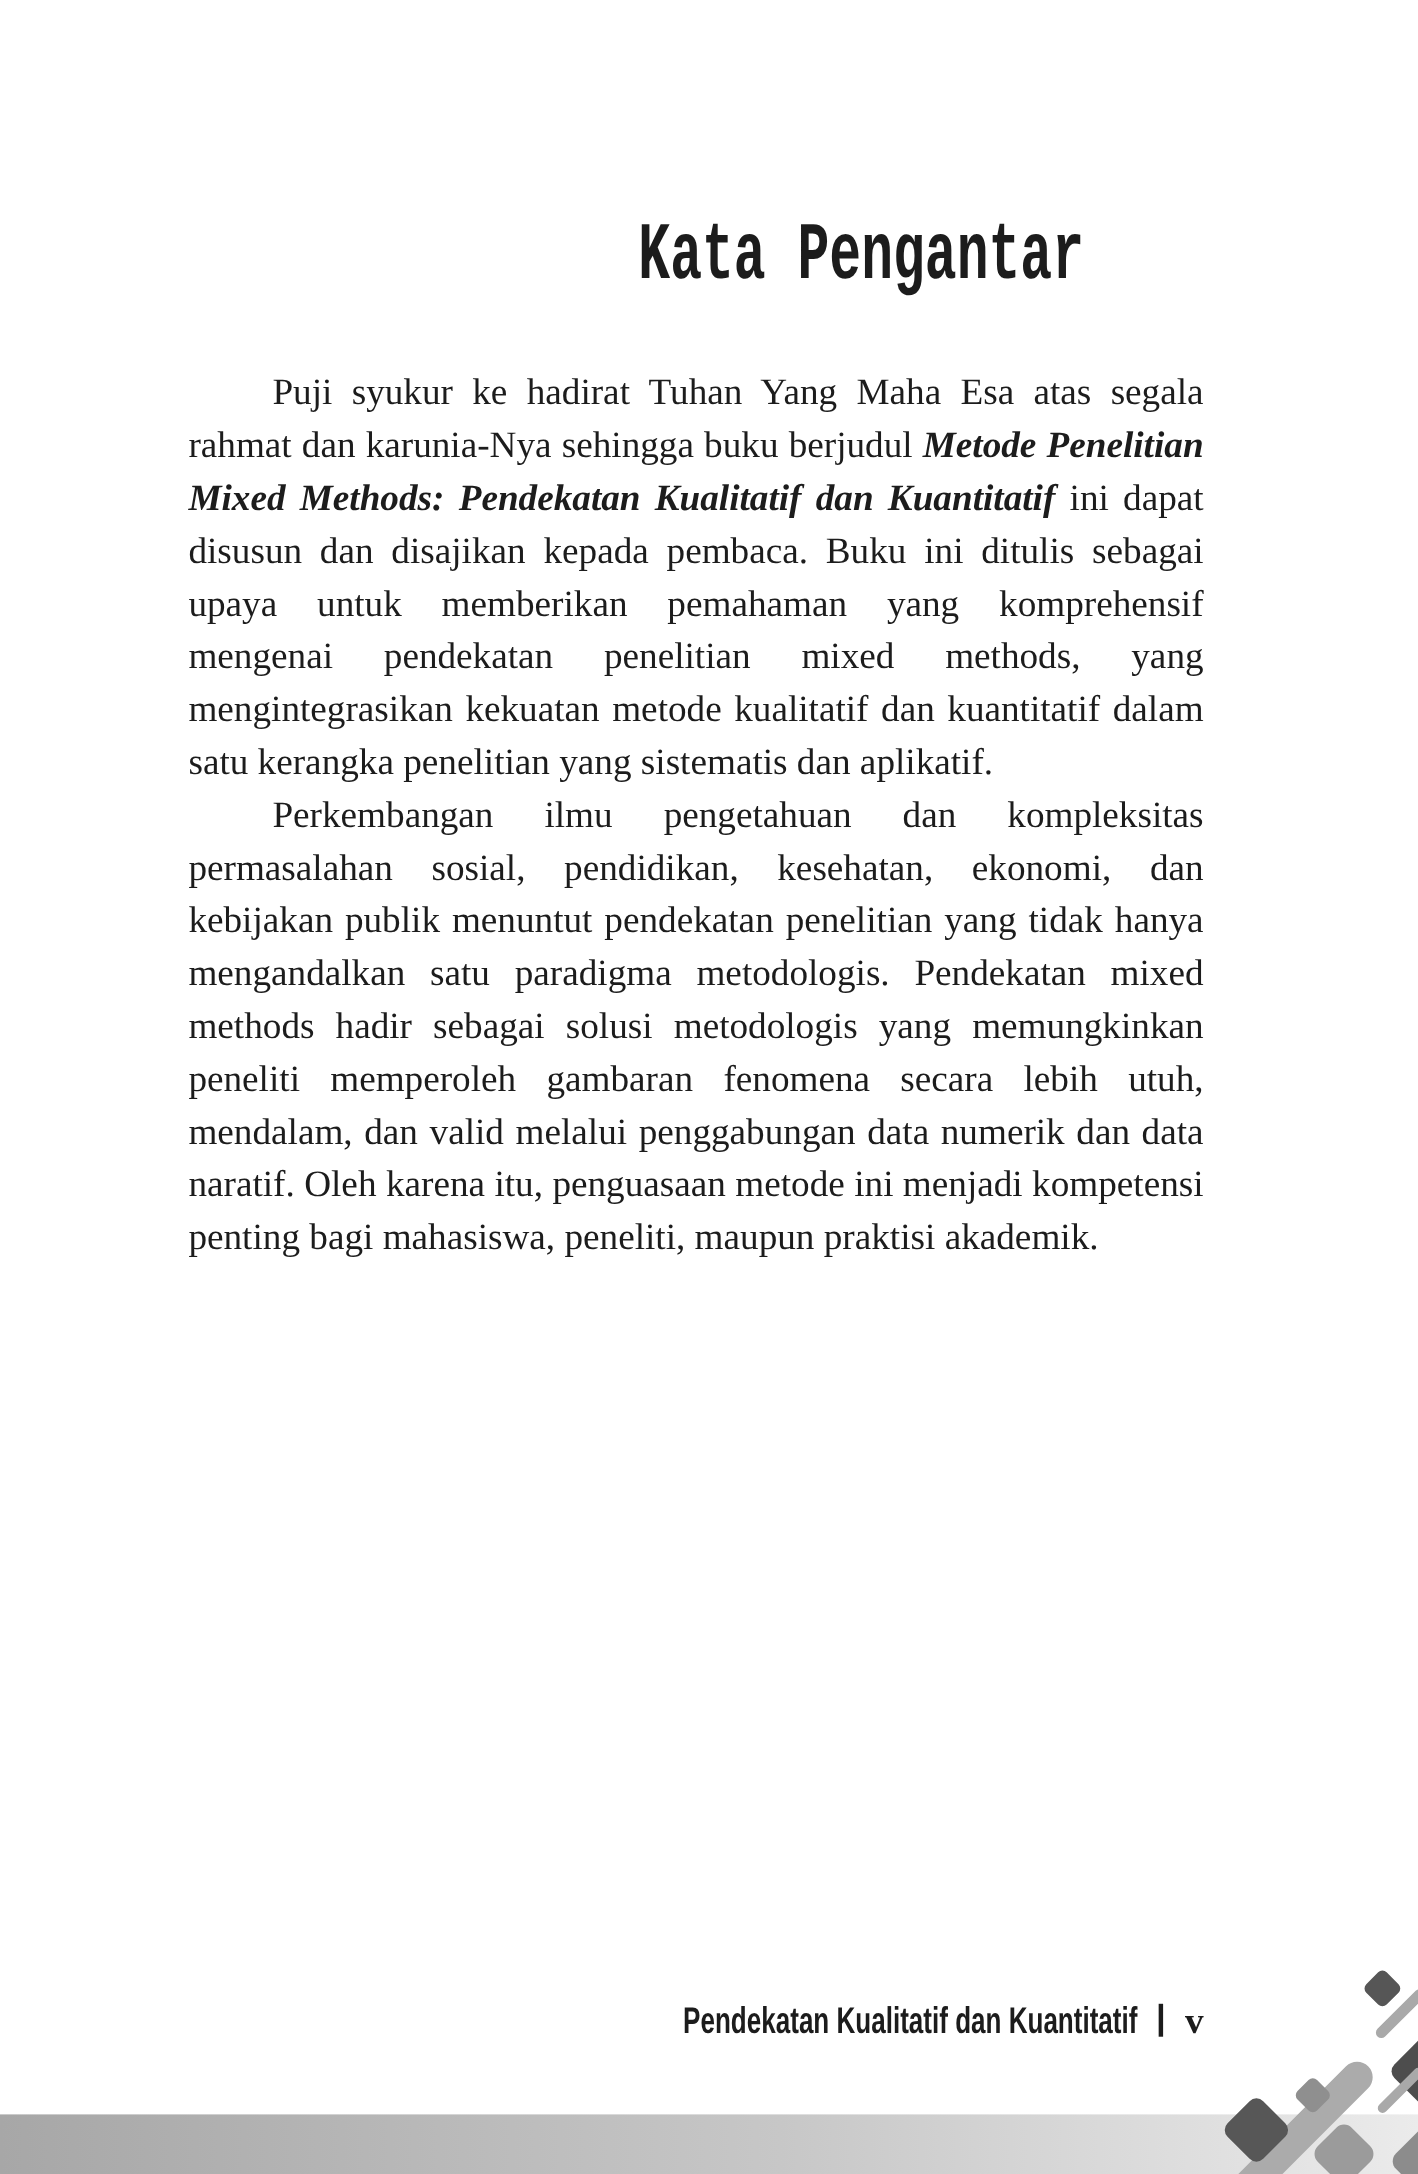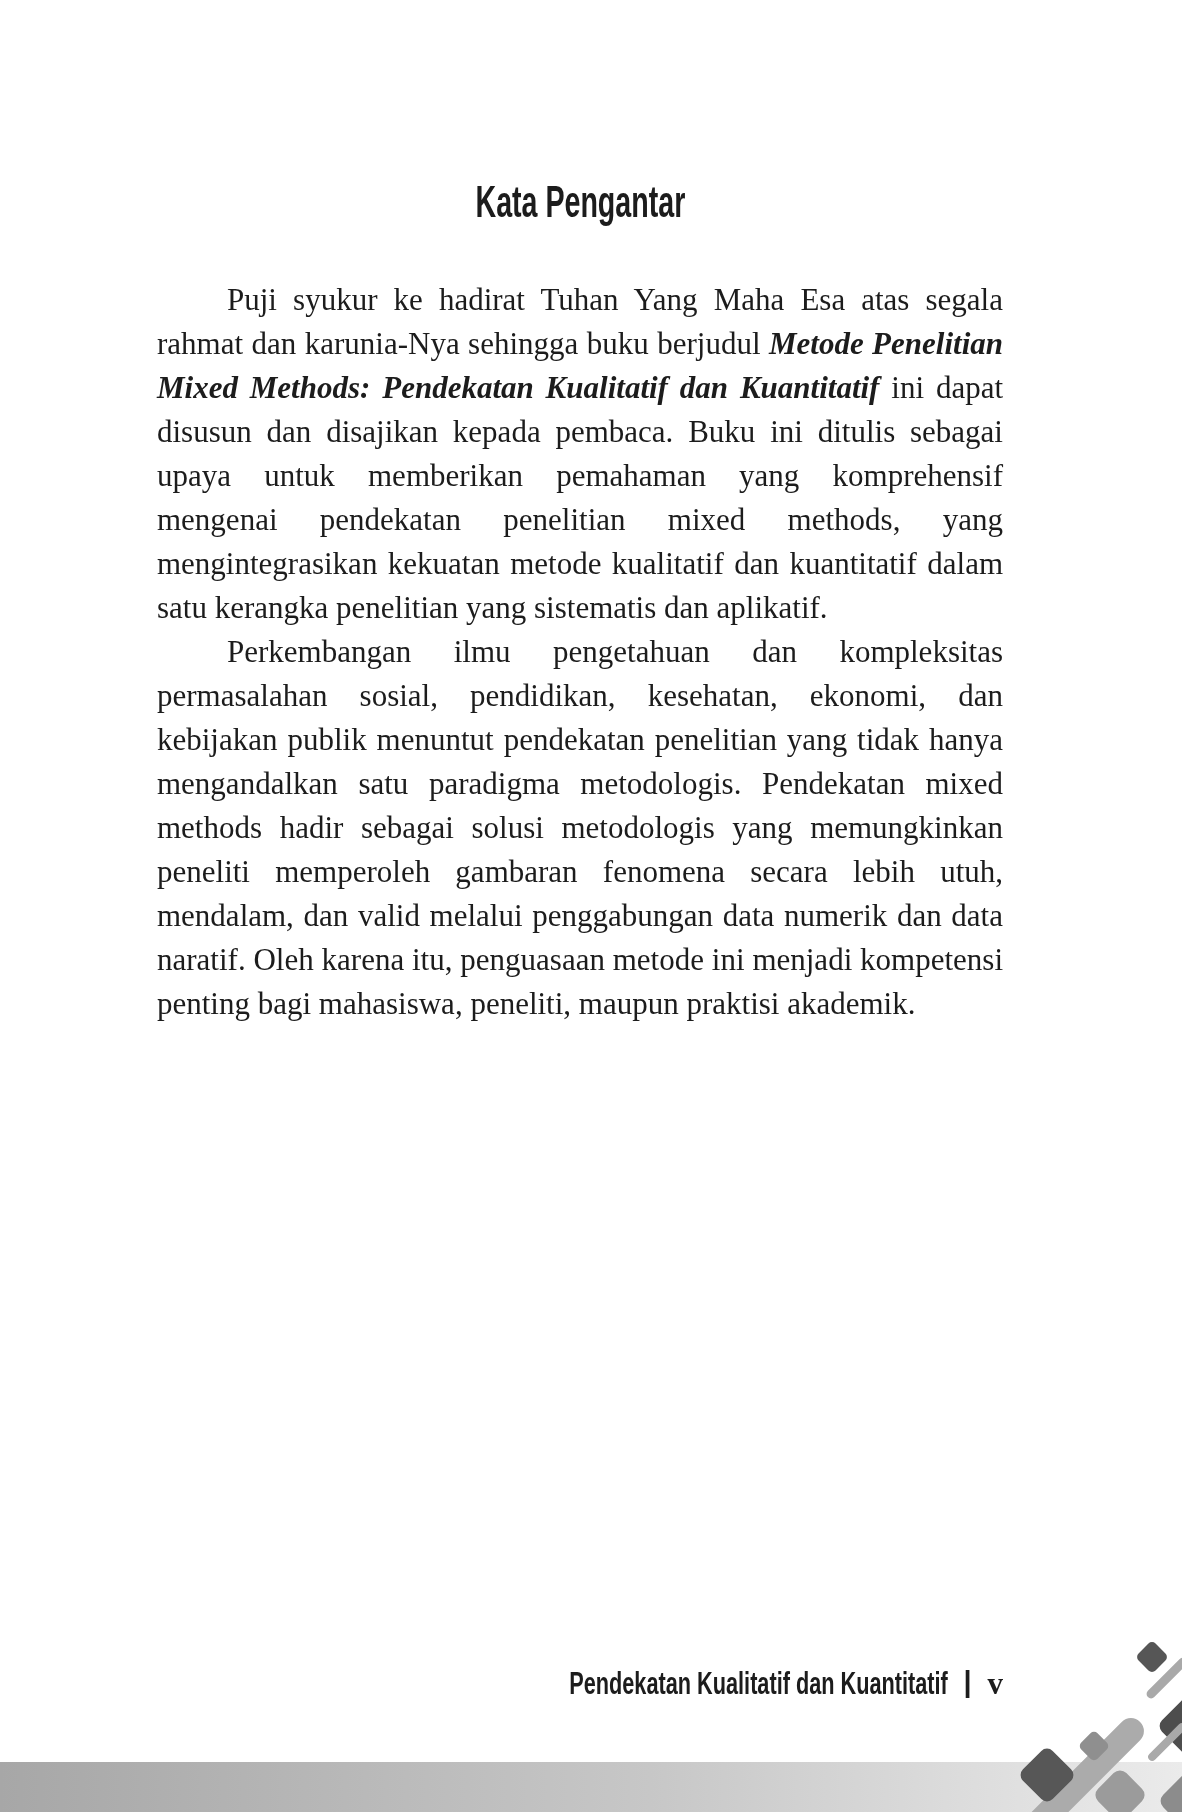--- a/index.html
+++ b/index.html
@@ -12,24 +12,24 @@
     color:var(--text,#1c1c1c);
   }
   .content{
     position:absolute;
     left:157px;top:0;
     width:846px;
   }
   h1.page-title{
     margin:178px 0 0 0;
     padding:0;
-    text-align:center;
-    font-family:Liberation Sans, sans-serif;
+    text-align:right;
+    font-family:Liberation Mono, monospace;
     font-weight:bold;
-    font-size:44px;
+    font-size:68px;
     line-height:1.1;
     letter-spacing:0px;
     color:var(--text,#1c1c1c);
     white-space:nowrap;
   }
   h1.page-title .condense{
     display:inline-block;
     transform:scaleX(0.65);
     transform-origin:center center;
   }

